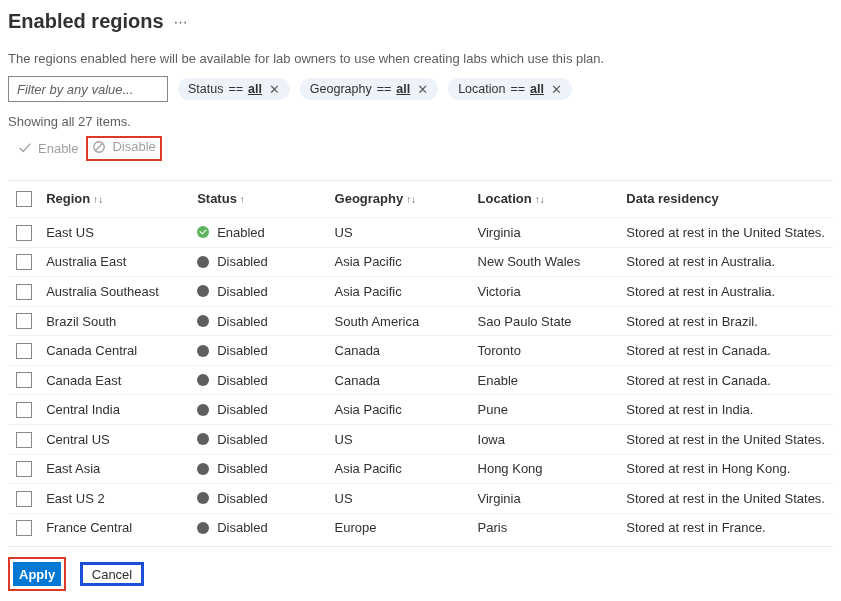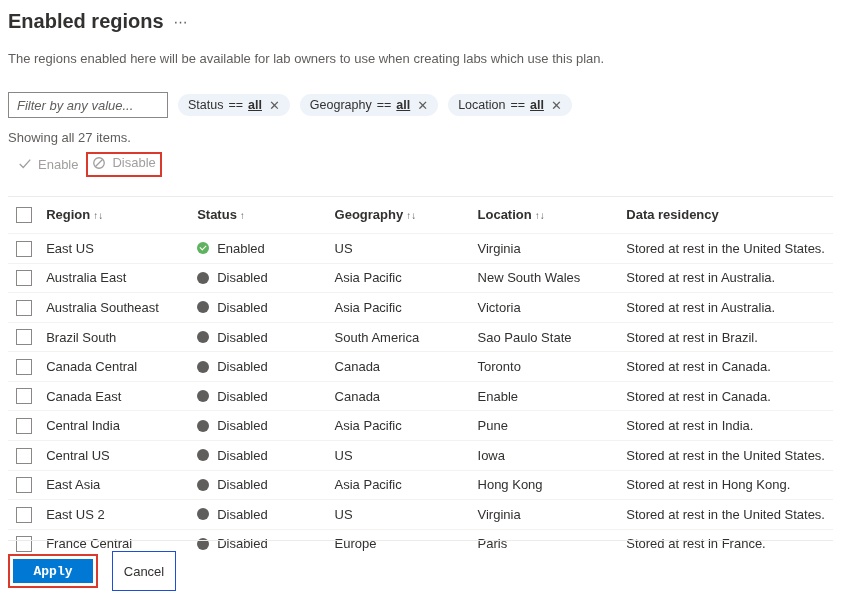--- a/index.html
+++ b/index.html
@@ -6,21 +6,21 @@
   html, body {
     margin: 0; padding: 0;
     font-family: "Segoe UI", -apple-system, Arial, sans-serif;
     font-size: 13px; color: #323130; background: #fff;
     width: 841px; height: 601px; overflow: hidden;
   }
   .page { padding: 10px 8px 0 8px; }
   .title-row { display: flex; align-items: center; gap: 10px; margin-bottom: 18px; }
   .title { font-size: 20px; font-weight: 600; }
   .ellipsis { color: #605e5c; cursor: pointer; font-size: 14px; line-height: 1; user-select: none; }
-  .desc { color: #605e5c; margin-bottom: 26px; }
+  .desc { color: #605e5c; margin-bottom: 10px; }
   .filter-row { display: flex; align-items: center; gap: 10px; margin-bottom: 12px; }
   .filter-input {
     width: 160px; height: 26px; border: 1px solid #8a8886; padding: 0 8px;
     font-family: inherit; font-size: 13px; color: #323130;
   }
   .filter-input::placeholder { color: #605e5c; font-style: italic; }
   .pill {
     display: inline-flex; align-items: center; gap: 5px;
     background: #edf3f9; color: #323130; border-radius: 11px;
     padding: 3px 10px; font-size: 12.5px; height: 22px;
@@ -65,25 +65,25 @@
   }
 
   
   .footer {
     position: absolute; left: 8px; right: 8px; bottom: 10px;
     border-top: 1px solid #edebe9; padding-top: 10px;
     display: flex; gap: 14px; align-items: center;
   }
   .apply-wrap { border: 2px solid #d93a2b; padding: 3px; }
   .btn-primary {
-    background: #0078d4; color: #fff; border: none; width: 80px; height: 24px;
-    font-family: Liberation Mono, monospace; font-size: 13px; font-weight: 600; cursor: pointer;
+    background: #0078d4; color: #fff; border: none; width: 48px; height: 24px;
+    font-family: Liberation Sans, sans-serif; font-size: 13px; font-weight: 600; cursor: pointer;
   }
   .btn-secondary {
-    background: #fff; color: #323130; border: 1px solid #1d4ed8; width: 64px; height: 40px;
+    background: #fff; color: #323130; border: 3px solid #1d4ed8; width: 64px; height: 24px;
     font-family: inherit; font-size: 13px; cursor: pointer;
   }
 </style>
 </head>
 <body>
 
 <div class="page">
   <div class="title-row">
     <span class="title">Enabled regions</span>
     <span class="ellipsis">⋯</span>

